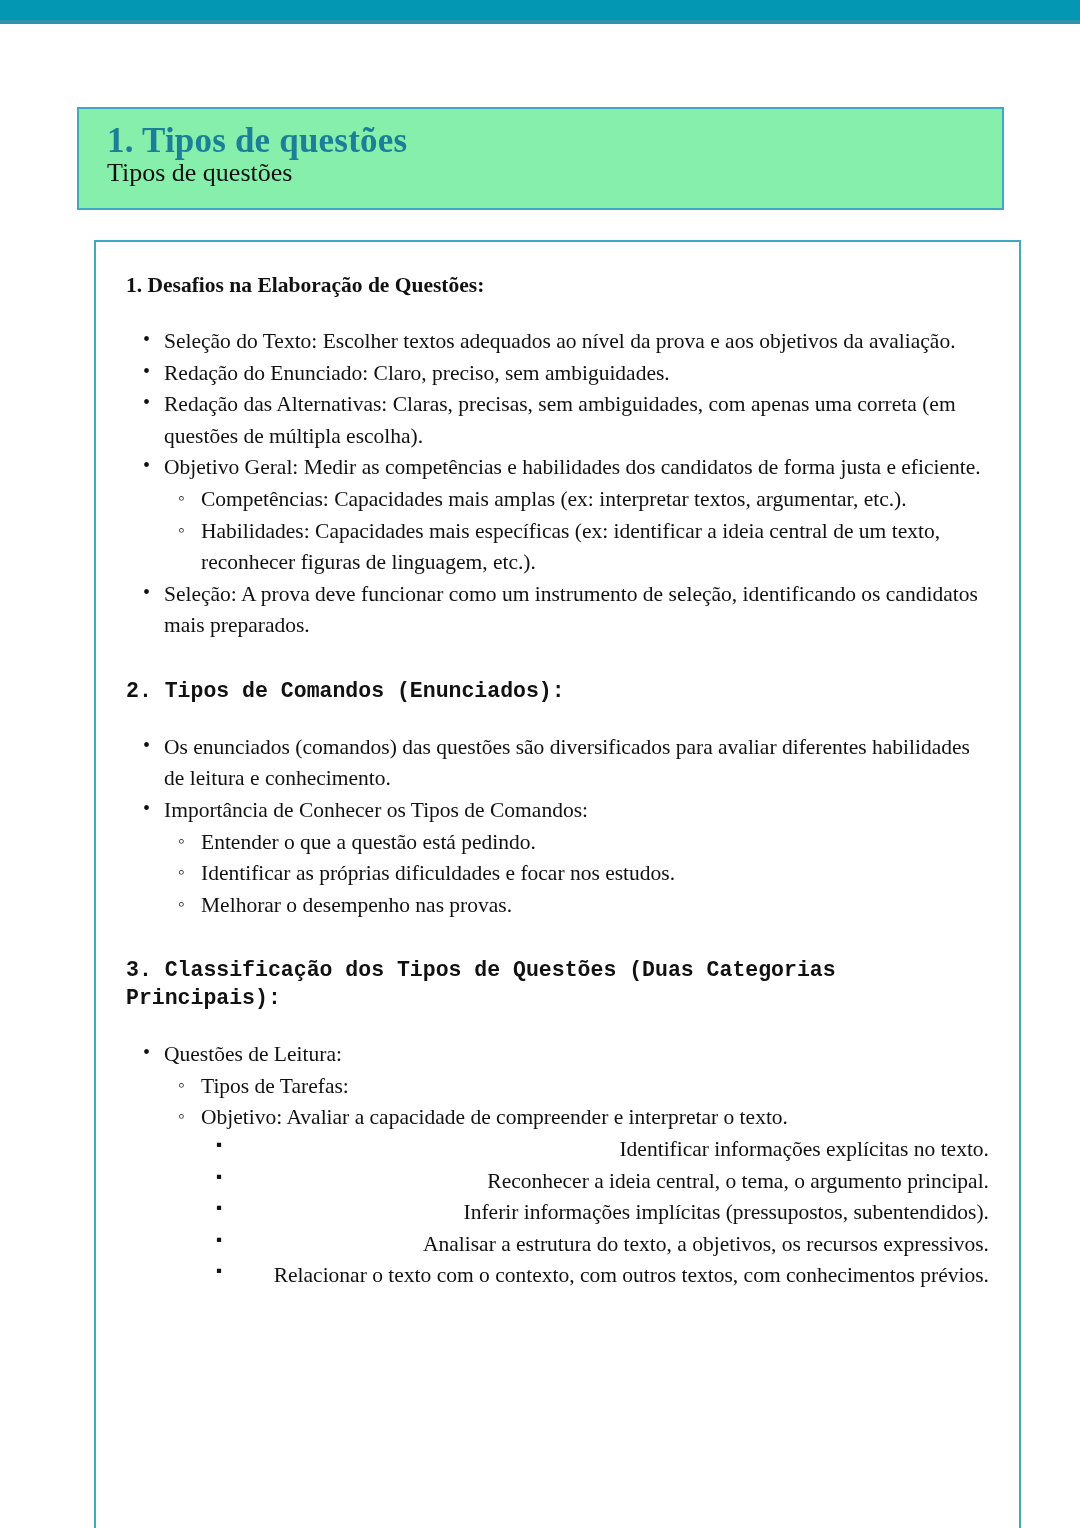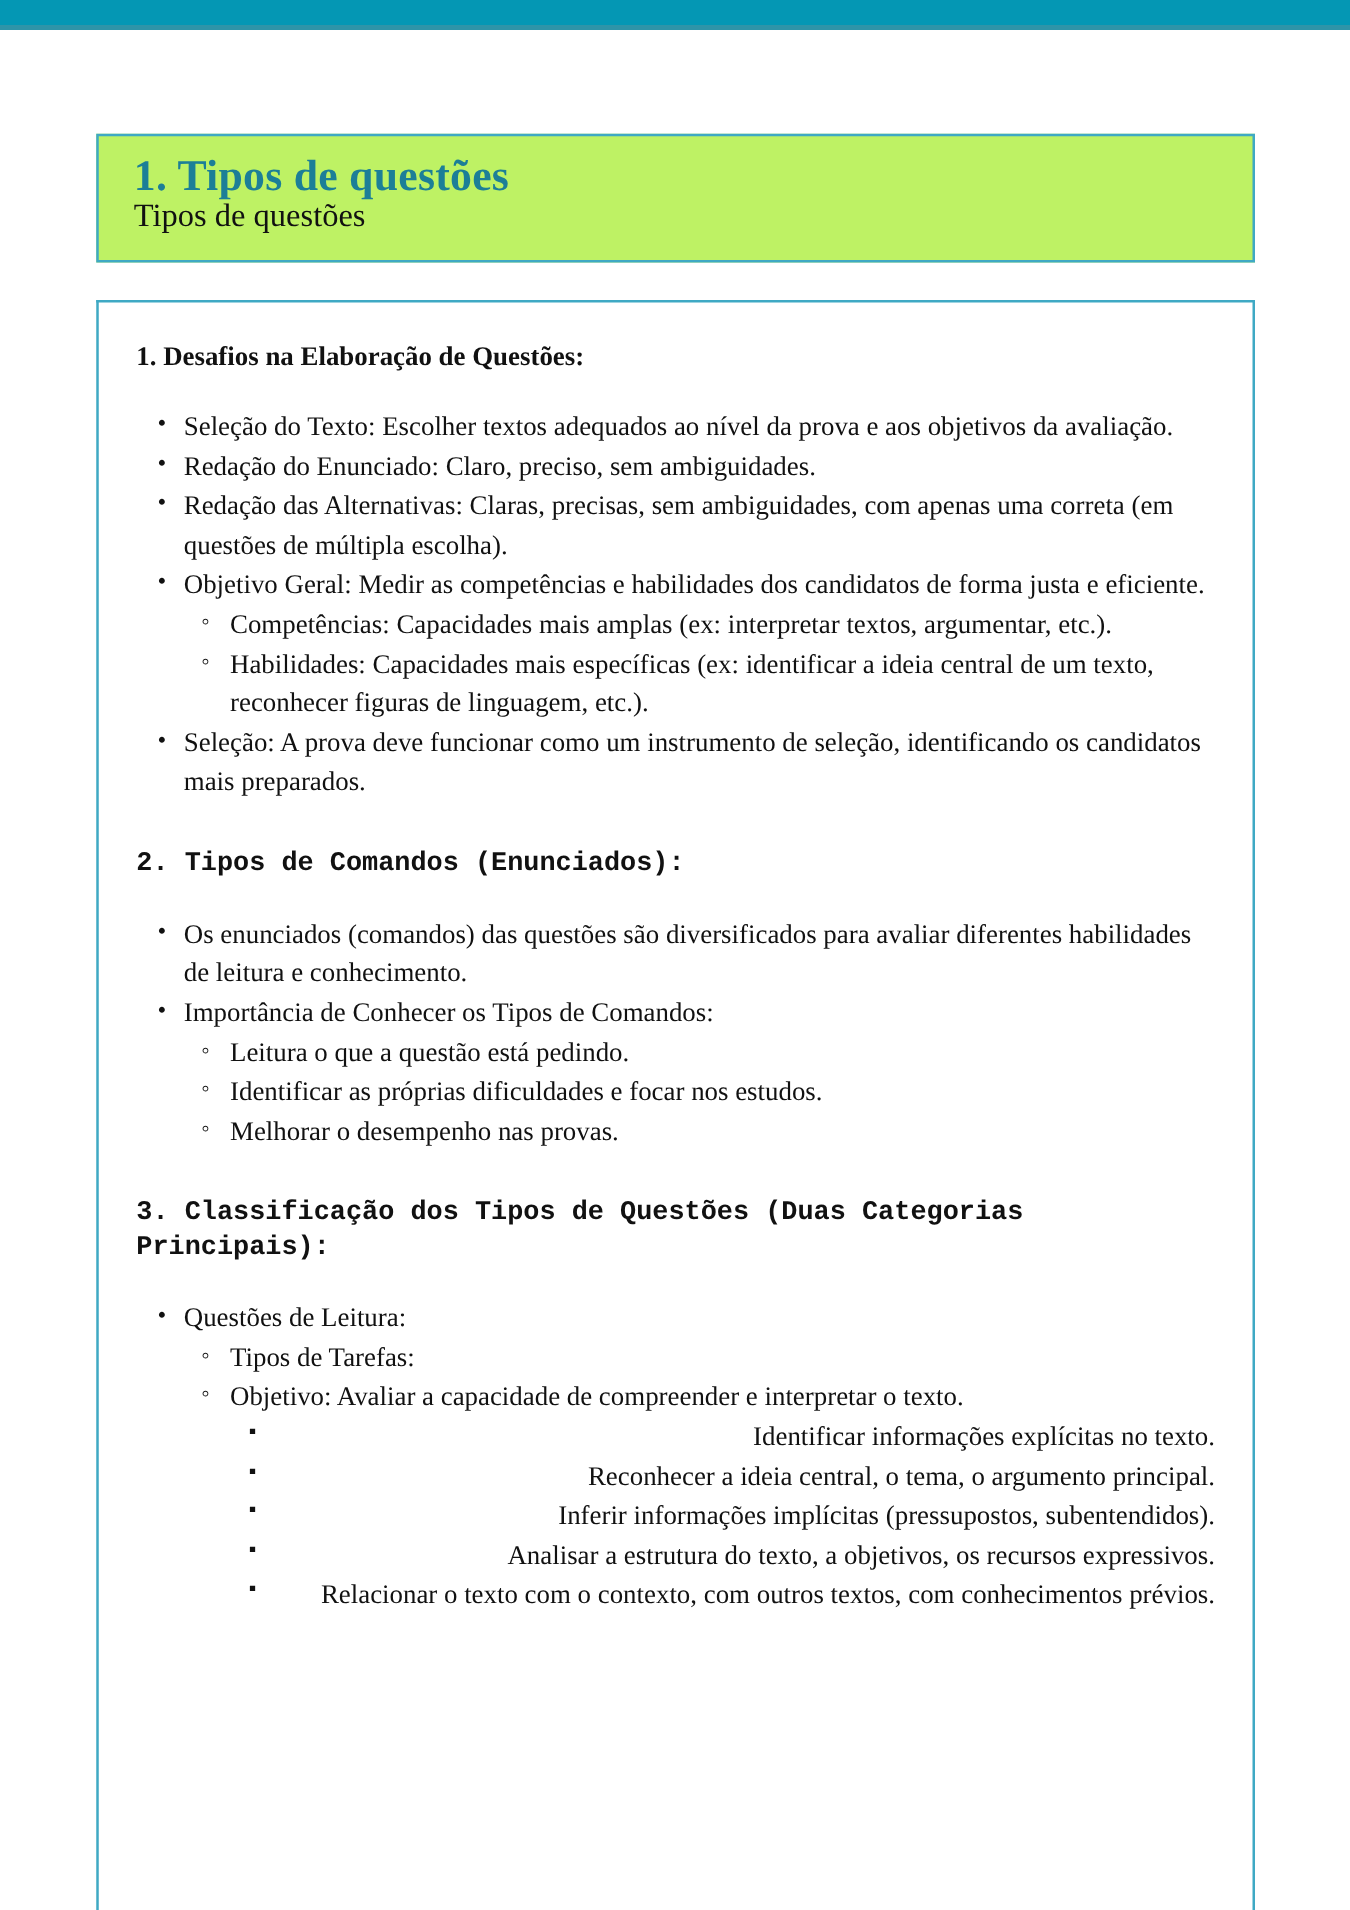--- a/index.html
+++ b/index.html
@@ -43,21 +43,21 @@
 
   
   .title-box {
     position: absolute;
     left: 77px;
     top: 83px;          
     width: 927px;       
     height: 103px;
     box-sizing: border-box;
     border: 2px solid #3FA9C4;
-    background: #bef264;
+    background: #86efac;
     padding: 14px 0 0 28px;
   }
   .title-main {
     font-family: "Liberation Serif", "DejaVu Serif", serif;
     font-size: 35px;
     font-weight: 700;
     color: #1C7F97;
     line-height: 1.05;
     letter-spacing: 0.2px;
     margin: 0;
@@ -68,21 +68,21 @@
     font-weight: 400;
     color: #111111;
     line-height: 1.15;
     margin: 0;
     margin-top: -2px;
   }
 
   
   .content-box {
     position: absolute;
-    left: 77px;
+    left: 94px;
     top: 216px;         
     width: 927px;
     height: 1288px;     
     box-sizing: border-box;
     border: 2px solid #3FA9C4;
     border-bottom: none;
     background: #ffffff;
     padding: 30px 30px 0 30px;
   }
 
@@ -193,21 +193,21 @@
             <li class="bullet2">Competências: Capacidades mais amplas (ex: interpretar textos, argumentar, etc.).</li>
             <li class="bullet2">Habilidades: Capacidades mais específicas (ex: identificar a ideia central de um texto, reconhecer figuras de linguagem, etc.).</li>
           </ul>
           <li class="bullet1">Seleção: A prova deve funcionar como um instrumento de seleção, identificando os candidatos mais preparados.</li>
         </ul>
         <div class="sec-heading spaced-top">2. Tipos de Comandos (Enunciados):</div>
         <ul class="lvl1">
           <li class="bullet1">Os enunciados (comandos) das questões são diversificados para avaliar diferentes habilidades de leitura e conhecimento.</li>
           <li class="bullet1">Importância de Conhecer os Tipos de Comandos:</li>
           <ul class="lvl2">
-            <li class="bullet2">Leitura o que a questão está pedindo.</li>
+            <li class="bullet2">Entender o que a questão está pedindo.</li>
             <li class="bullet2">Identificar as próprias dificuldades e focar nos estudos.</li>
             <li class="bullet2">Melhorar o desempenho nas provas.</li>
           </ul>
         </ul>
         <div class="sec-heading spaced-top">3. Classificação dos Tipos de Questões (Duas Categorias Principais):</div>
         <ul class="lvl1">
           <li class="bullet1">Questões de Leitura:</li>
           <ul class="lvl2">
             <li class="bullet2">Tipos de Tarefas:</li>
             <li class="bullet2">Objetivo: Avaliar a capacidade de compreender e interpretar o texto.</li>

